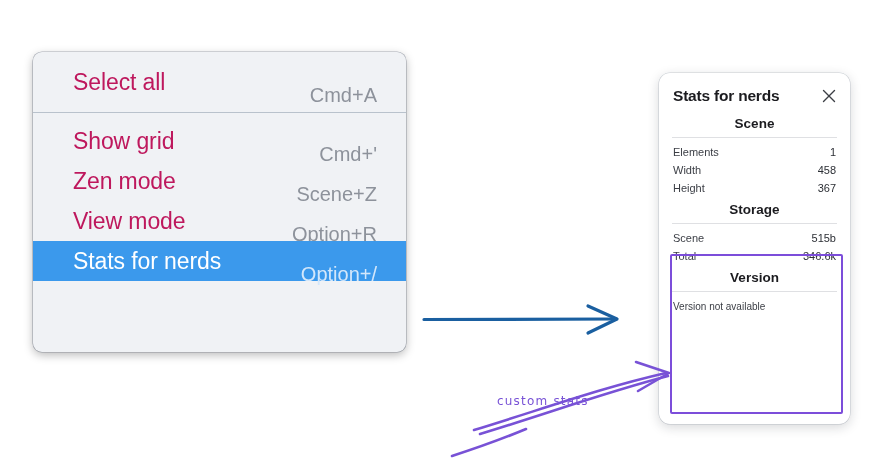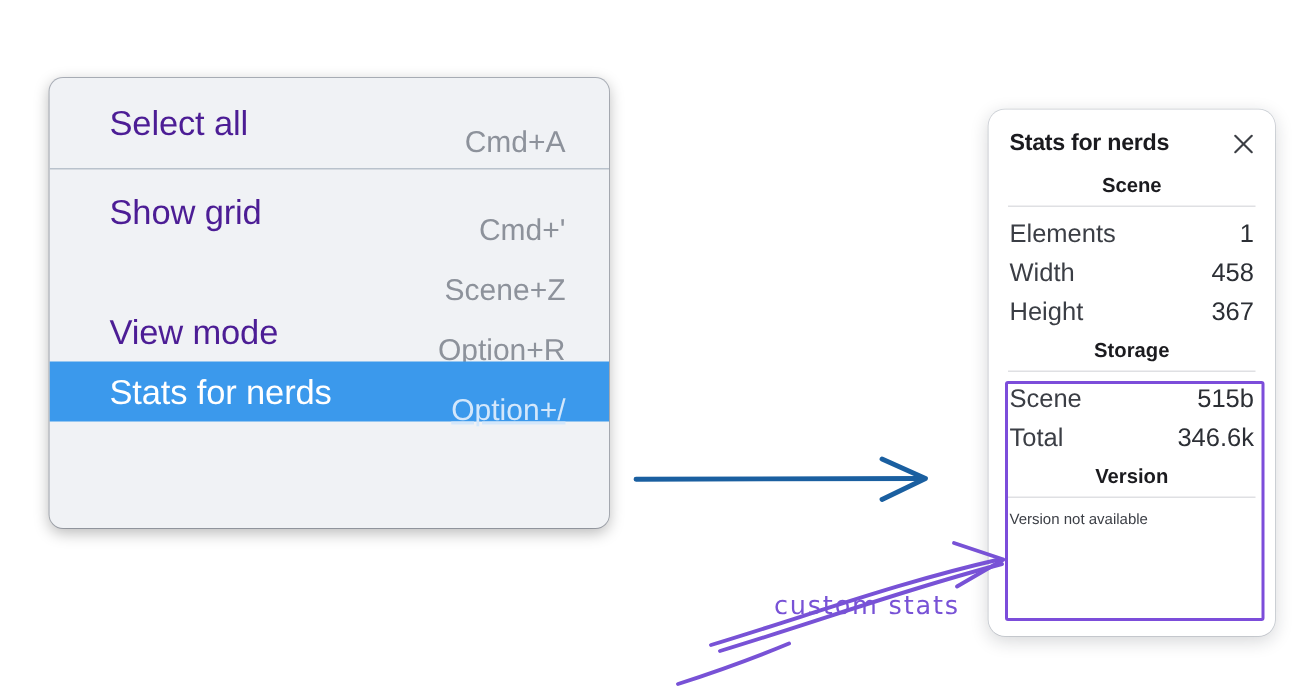--- a/index.html
+++ b/index.html
@@ -16,28 +16,28 @@
     overflow:hidden;
   }
   .menu-group{padding:8px 0;}
   #menu-group-1{padding-top:10px;padding-bottom:10px;}
   .menu-sep{height:1px;background:#b9c2cc;margin:0;}
   .menu-item{
     position:relative;height:40px;display:flex;align-items:center;
     padding:0 0 0 40px;box-sizing:border-box;cursor:default;
   }
   .menu-item .mi-label{
-    font-size:23px;color:#4c1d95;letter-spacing:-0.1px;white-space:nowrap;
+    font-size:23px;color:#be185d;letter-spacing:-0.1px;white-space:nowrap;
   }
   .menu-item .mi-shortcut{
     position:absolute;right:29px;font-size:20px;color:#8d929b;white-space:nowrap;margin-top:26px;
   }
   .menu-item.selected{background:#3b99ec;}
   .menu-item.selected .mi-label{color:#ffffff;}
-  .menu-item.selected .mi-shortcut{color:#d3e7fb;text-decoration:underline;}
+  .menu-item.selected .mi-shortcut{color:#d3e7fb;}
 
   
   #blue-arrow{position:absolute;left:418px;top:296px;width:210px;height:46px;}
 
   
   #stats-panel{
     position:absolute;left:659px;top:73px;width:191px;height:351px;
     background:#ffffff;border-radius:11px;
     box-shadow:0 3px 12px rgba(20,25,40,0.18), 0 0 0 0.5px rgba(180,186,196,0.6);
     box-sizing:border-box;padding:0;overflow:hidden;
@@ -50,37 +50,37 @@
   #close-icon{width:16px;height:16px;display:block;cursor:pointer;}
 
   .stats-body{padding:0 12px;}
   .section-head{
     text-align:center;font-size:13.5px;font-weight:bold;color:#1b1b1f;
     padding:5px 0 6px 0;
   }
   .hr{height:1px;background:#dfe0e3;margin:0 1px 5px 1px;}
   .stat-row{
     display:flex;justify-content:space-between;align-items:baseline;
-    font-size:17px;color:#3b3e45;padding:3px 2px;
+    font-size:11px;color:#3b3e45;padding:3px 2px;
   }
   .stat-row .sv{color:#2c2f35;}
   .single-row{font-size:10px;color:#3b3e45;padding:4px 2px 2px 2px;white-space:nowrap;}
 
   
   #custom-stats-box{
     position:absolute;left:670px;top:254px;width:173px;height:160px;
     border:2.2px solid #7c4dda;border-radius:2px;box-sizing:border-box;
     pointer-events:none;
   }
 
   
   #annotation-label{
-    position:absolute;left:516px;top:394px;
+    position:absolute;left:497px;top:394px;
     font-family:"DejaVu Sans",sans-serif;
-    font-size:17px;color:#7852d6;letter-spacing:1.2px;white-space:nowrap;
+    font-size:12px;color:#7852d6;letter-spacing:1.2px;white-space:nowrap;
   }
   #annotation-strokes{position:absolute;left:430px;top:352px;width:260px;height:109px;}
 </style>
 </head>
 <body>
 
 <div id="context-menu">
 
   <div class="menu-group" id="menu-group-1">
     <div class="menu-item">
@@ -90,20 +90,21 @@
   </div>
 
   <div class="menu-sep"></div>
 
   <div class="menu-group" id="menu-group-2">
     <div class="menu-item">
       <span class="mi-label">Show grid</span>
       <span class="mi-shortcut">Cmd+'</span>
     </div>
     <div class="menu-item">
+      <span class="mi-label">Zen mode</span>
       <span class="mi-shortcut">Scene+Z</span>
     </div>
     <div class="menu-item">
       <span class="mi-label">View mode</span>
       <span class="mi-shortcut">Option+R</span>
     </div>
     <div class="menu-item selected">
       <span class="mi-label">Stats for nerds</span>
       <span class="mi-shortcut">Option+/</span>
     </div>

